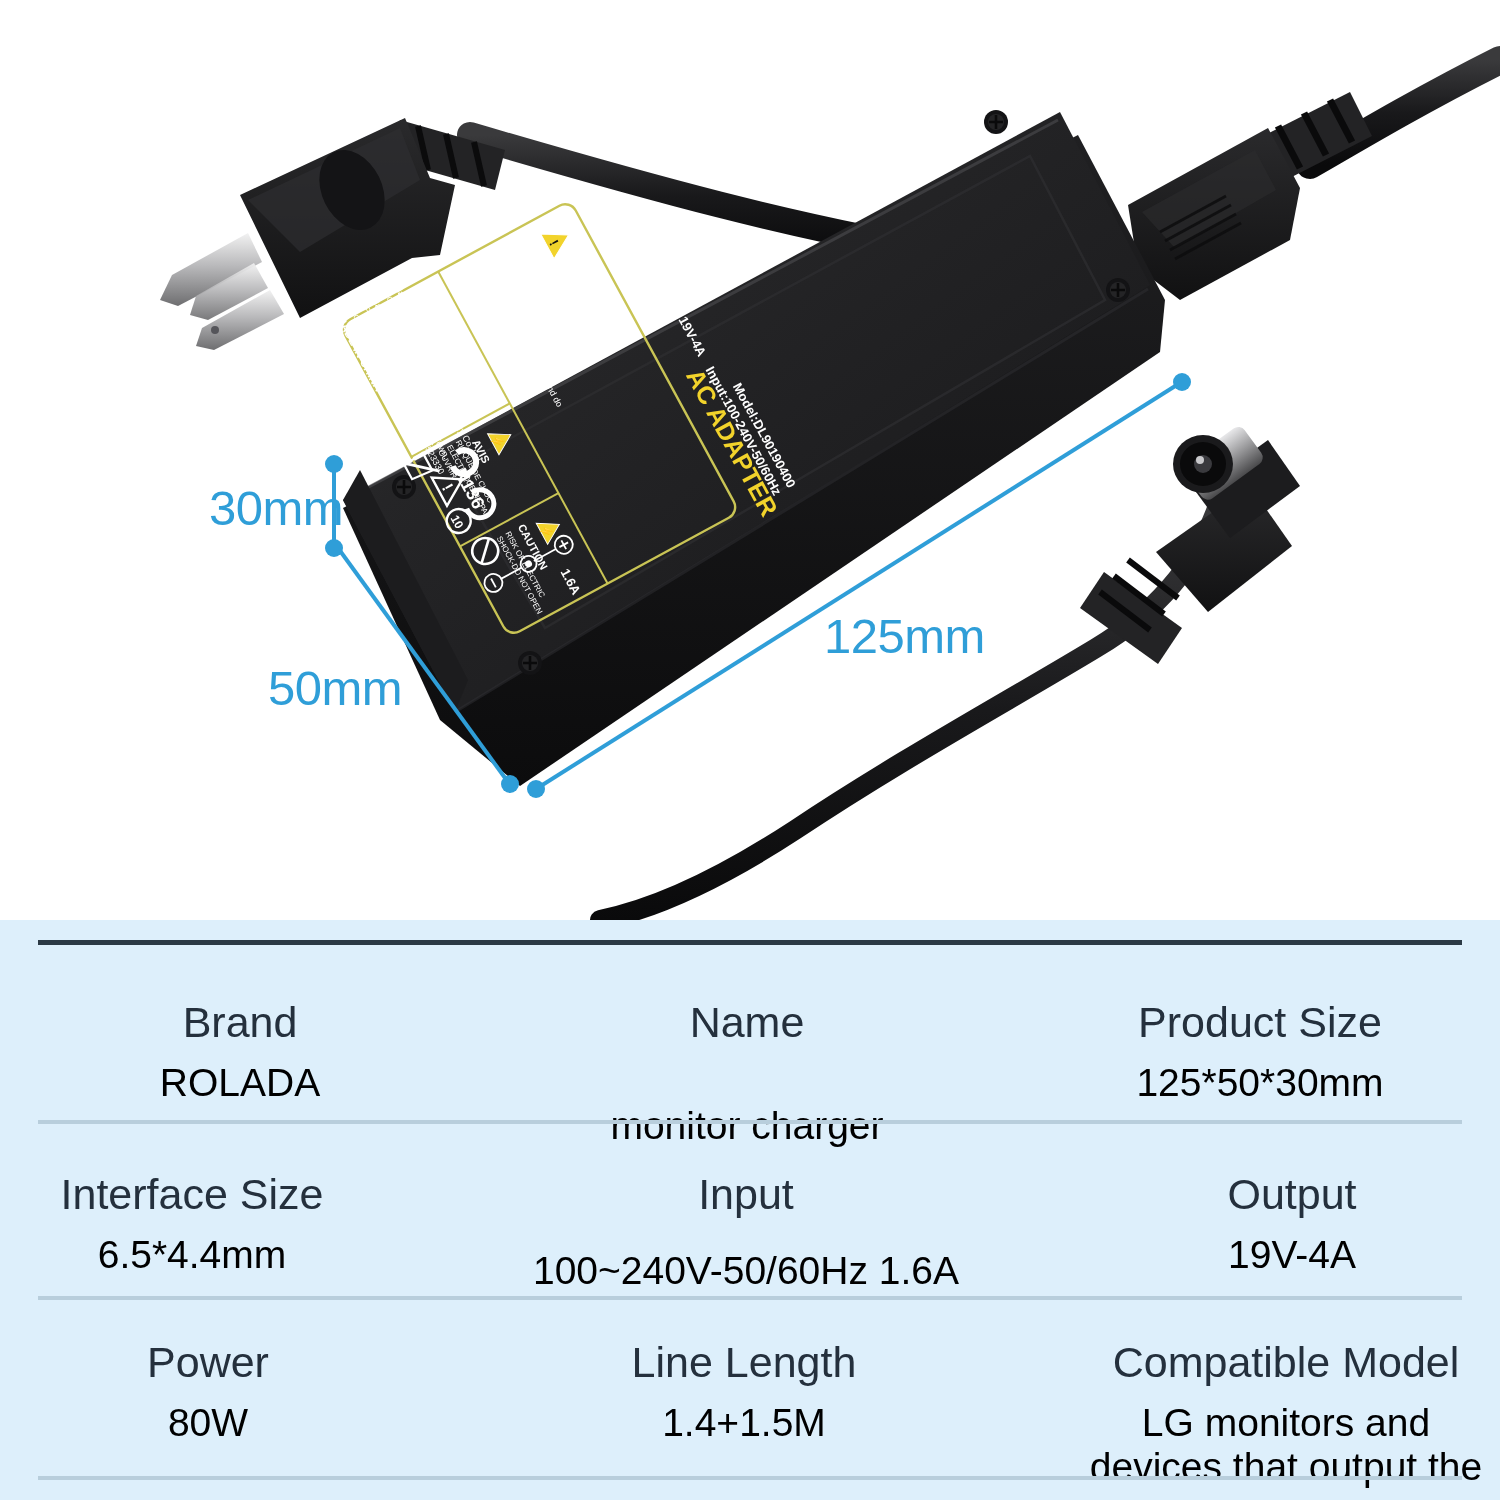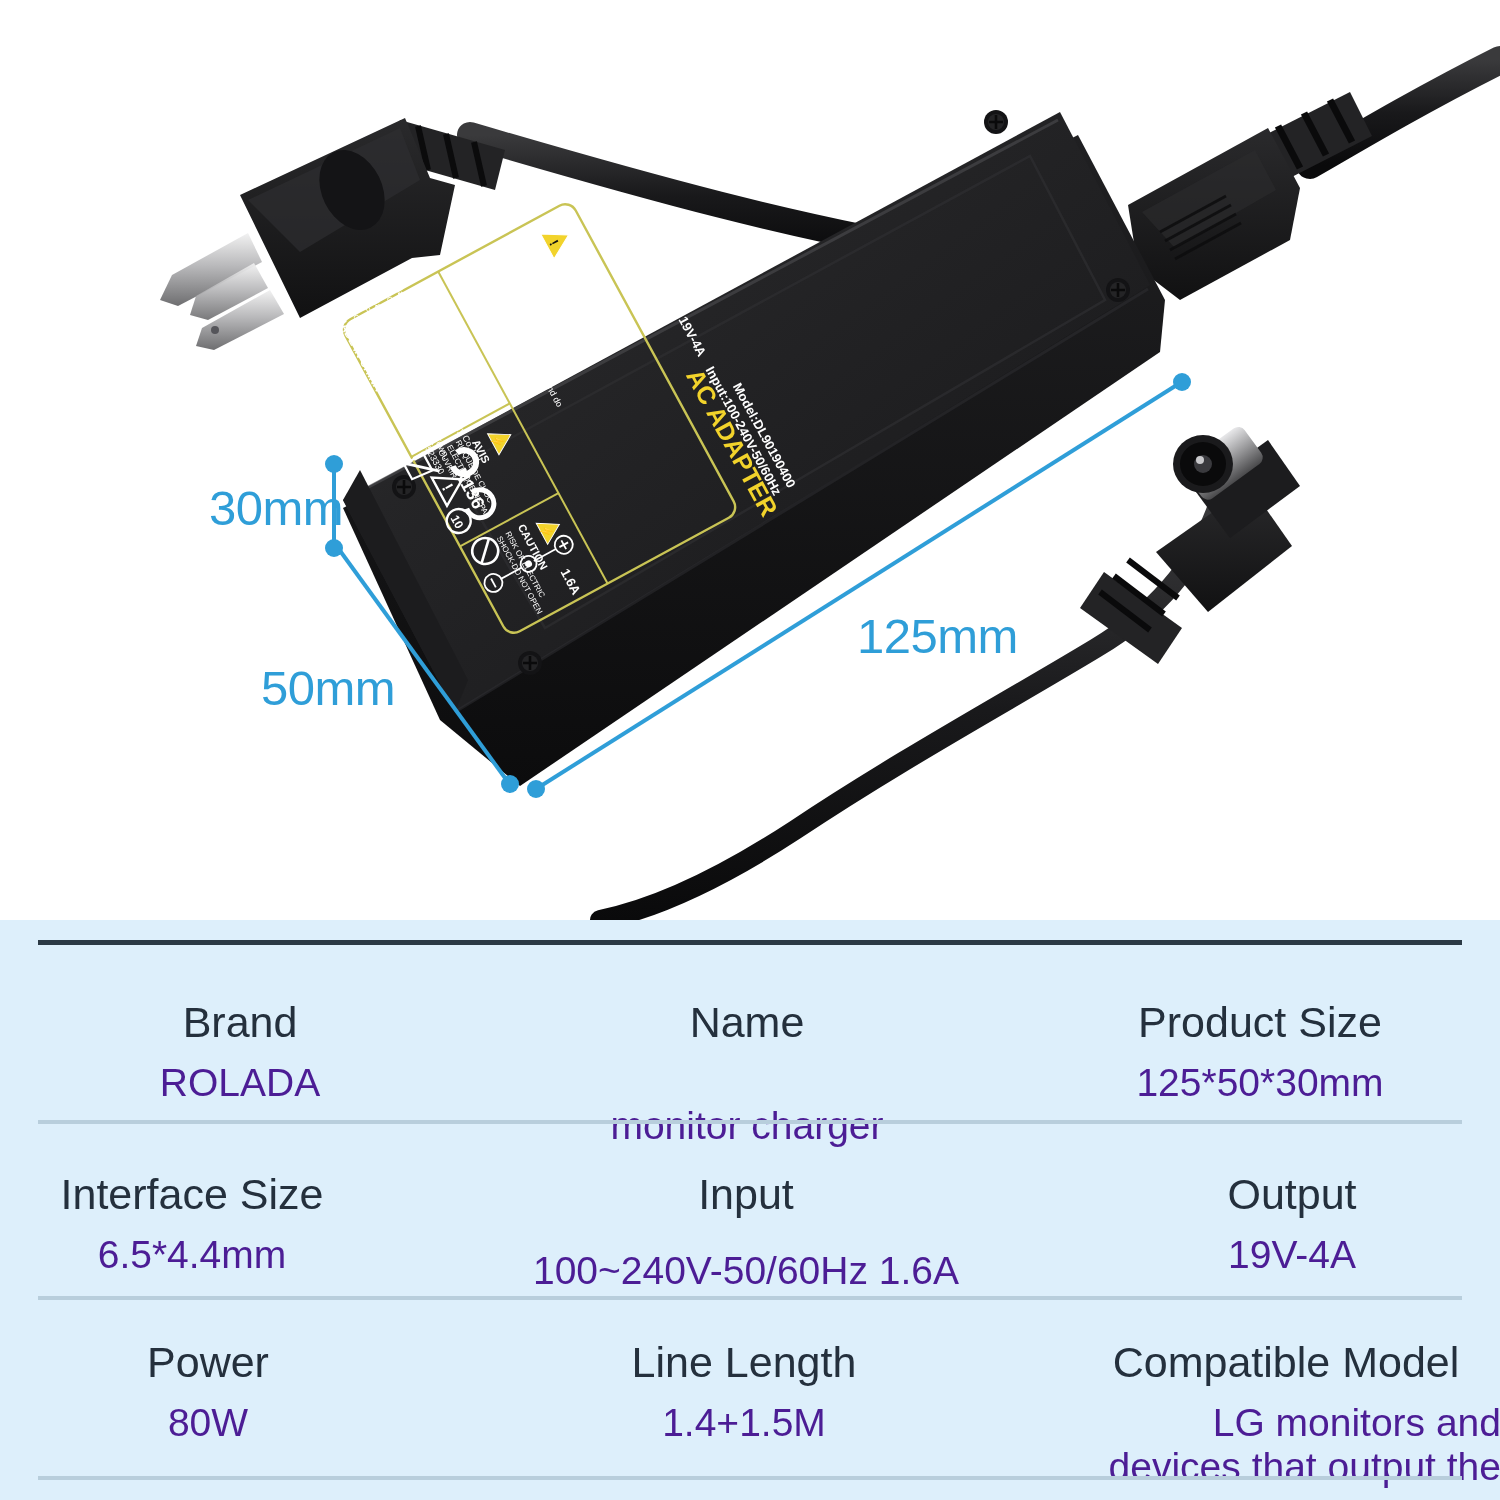--- a/index.html
+++ b/index.html
@@ -18,22 +18,22 @@
   
   .dim-label{
     position:absolute;
     color:#2f9ed8;
     font-family:"Liberation Sans", sans-serif;
     font-weight:400;
     white-space:nowrap;
     letter-spacing:-0.5px;
   }
   #dim-30{left:209px;top:480px;font-size:49px;}
-  #dim-50{left:261px;top:660px;font-size:49px;}
-  #dim-125{left:857px;top:608px;font-size:49px;}
+  #dim-50{left:268px;top:660px;font-size:49px;}
+  #dim-125{left:824px;top:608px;font-size:49px;}
 
   
   #spec-panel{
     position:absolute;left:0;top:920px;width:1500px;height:580px;
     background:#ddeffb;
   }
   #spec-top-rule{
     position:absolute;left:38px;top:20px;width:1424px;height:5px;
     background:#2b3a45;
   }
@@ -47,27 +47,26 @@
     text-align:center;
   }
   .cell-h{
     color:#24303d;
     font-size:43px;
     font-weight:400;
     line-height:1.05;
     white-space:nowrap;
   }
   .cell-v{
-    color:#4c1d95;
+    color:#000000;
     font-size:39px;
     font-weight:400;
     line-height:1.12;
     margin-top:16px;
     white-space:nowrap;
-    text-align:right;
   }
   .cell-v.wrap{white-space:normal;max-width:430px;}
   .row-rule{
     position:absolute;left:38px;width:1424px;height:4px;
     background:#b8cedc;
   }
 
   
   #row-1{top:80px;}
   #rule-1{top:200px;}

